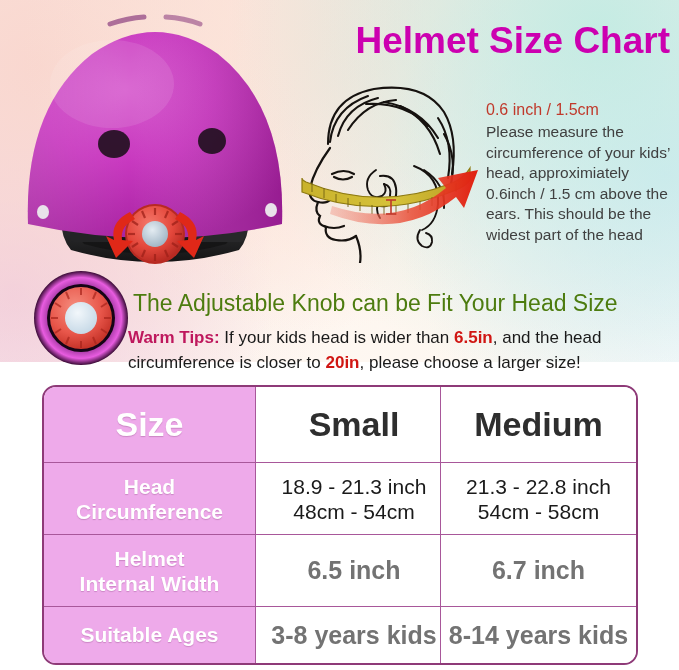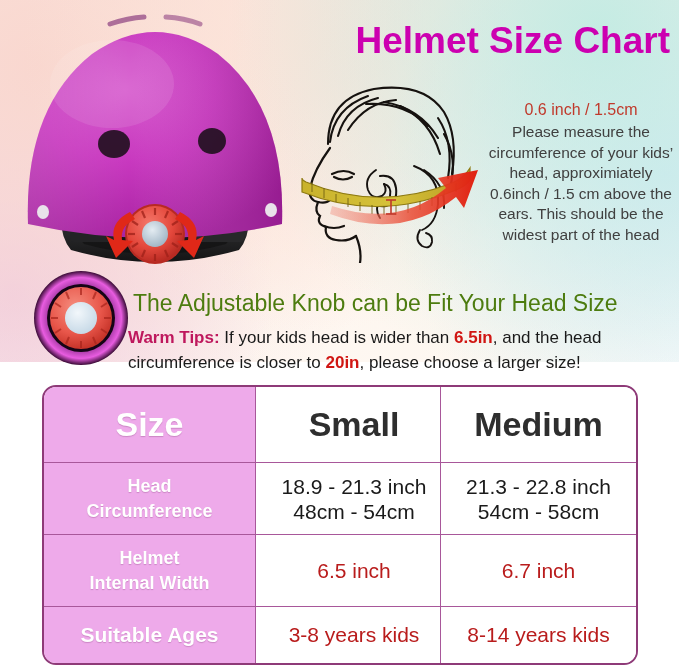--- a/index.html
+++ b/index.html
@@ -62,21 +62,20 @@
     position: absolute;
     left: 288px; top: 78px;
     width: 215px; height: 185px;
   }
 
   
   #measure-block {
     position: absolute;
     left: 486px; top: 99px;
     width: 190px;
-    text-align: center;
   }
   #measure-title {
     font-size: 16px;
     color: #c0392b;
     line-height: 22px;
     white-space: nowrap;
   }
   #measure-body {
     font-size: 15.5px;
     color: #404040;
@@ -145,24 +144,24 @@
   }
 
   .hdr-row td { height: 76px; }
   .hdr-label { font-size: 34px; }
   .hdr-val { font-size: 34px; font-weight: bold; color: #2e2e2e; }
 
   .r-circ td { height: 72px; }
   .r-width td { height: 72px; }
   .r-ages td { height: 56px; }
 
-  .lbl-2line { font-size: 18px; line-height: 25px; }
+  .lbl-2line { font-size: 21px; line-height: 25px; }
   .lbl-1line { font-size: 21px; }
   .val-2line { font-size: 21px; line-height: 25px; color: #1a1a1a; }
-  .val-1line { font-size: 21px; color: #b91c1c; }
+  .val-1line { font-size: 25px; color: #737373; font-weight: bold; }
 
   .c1 { width: 212px; }
   .c2 { width: 185px; padding-left: 12px; }
   .c3 { width: 195px; }
 </style>
 </head>
 <body>
 
 <div id="bg"></div>
 <div id="bg-white-bottom"></div>

